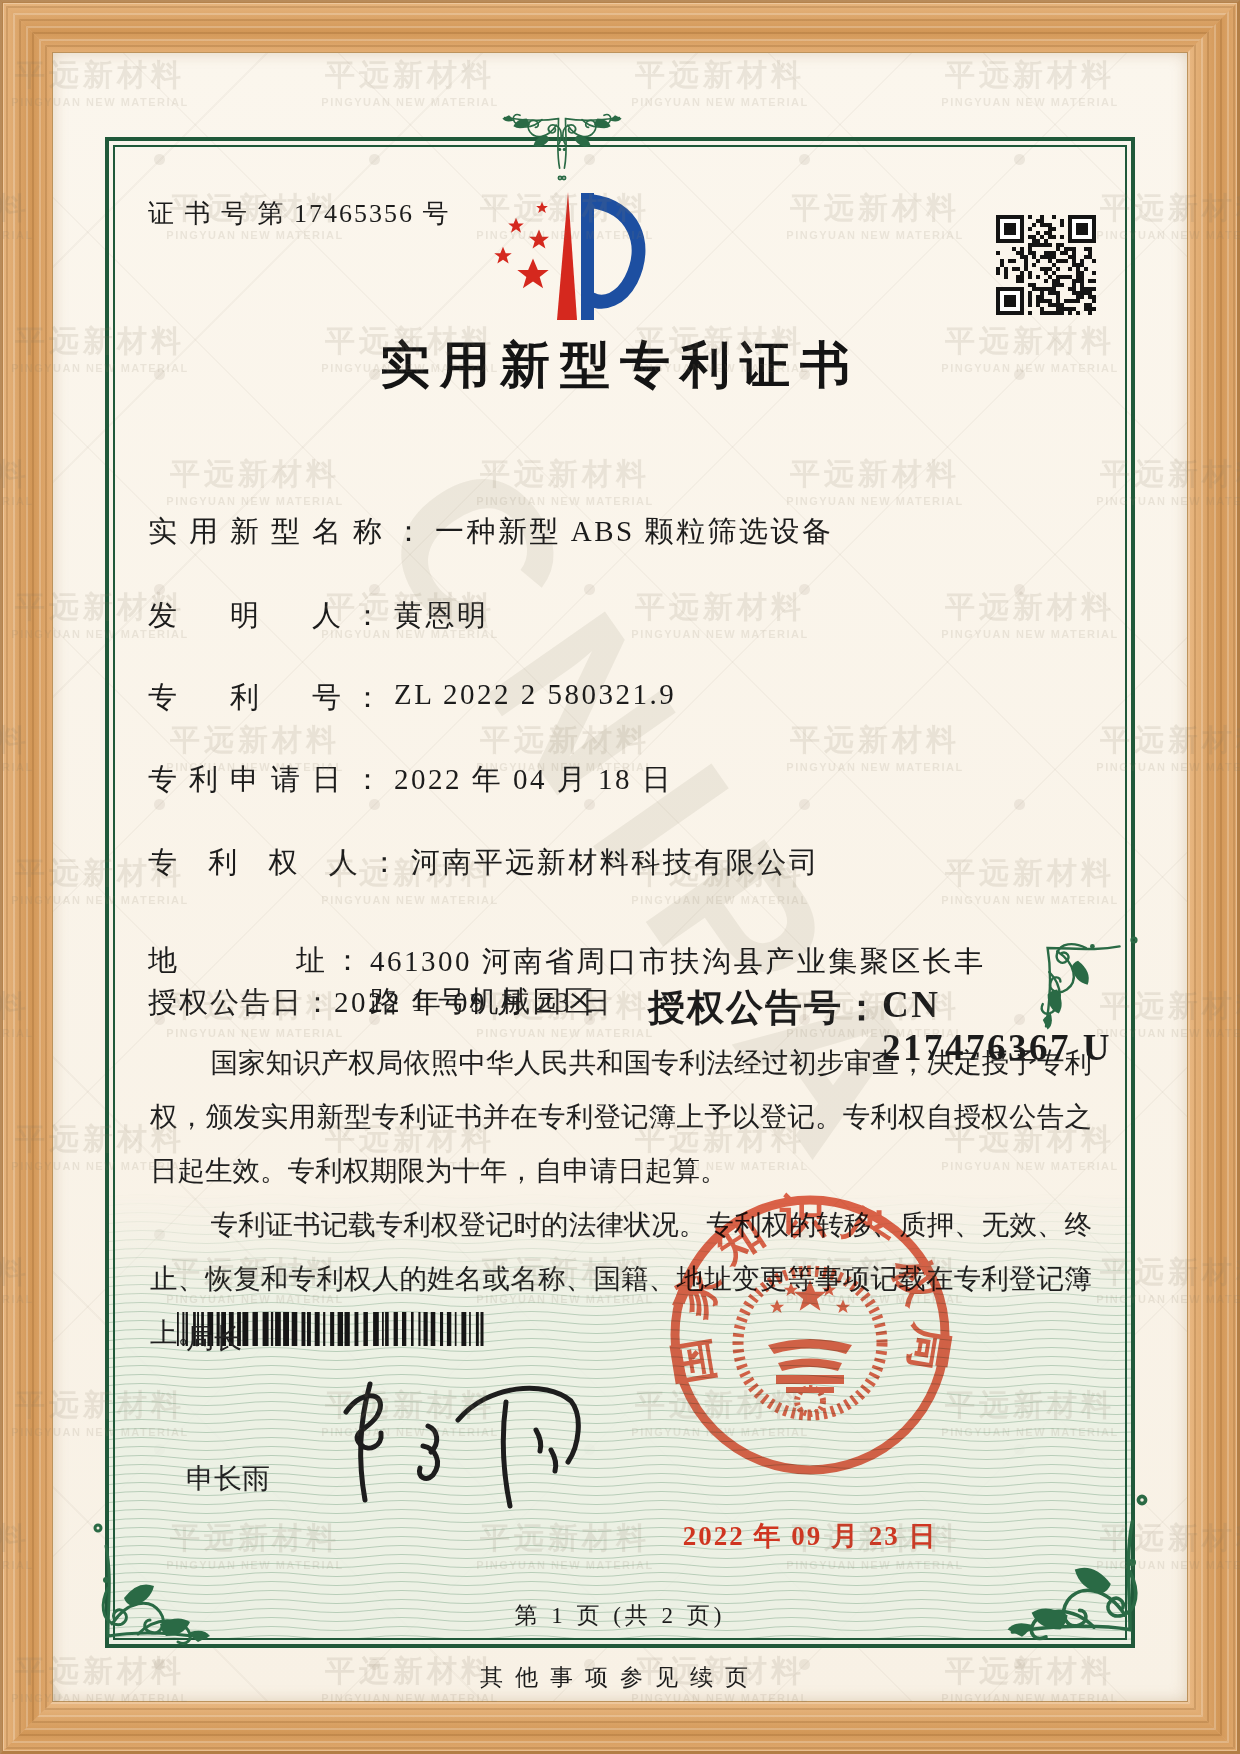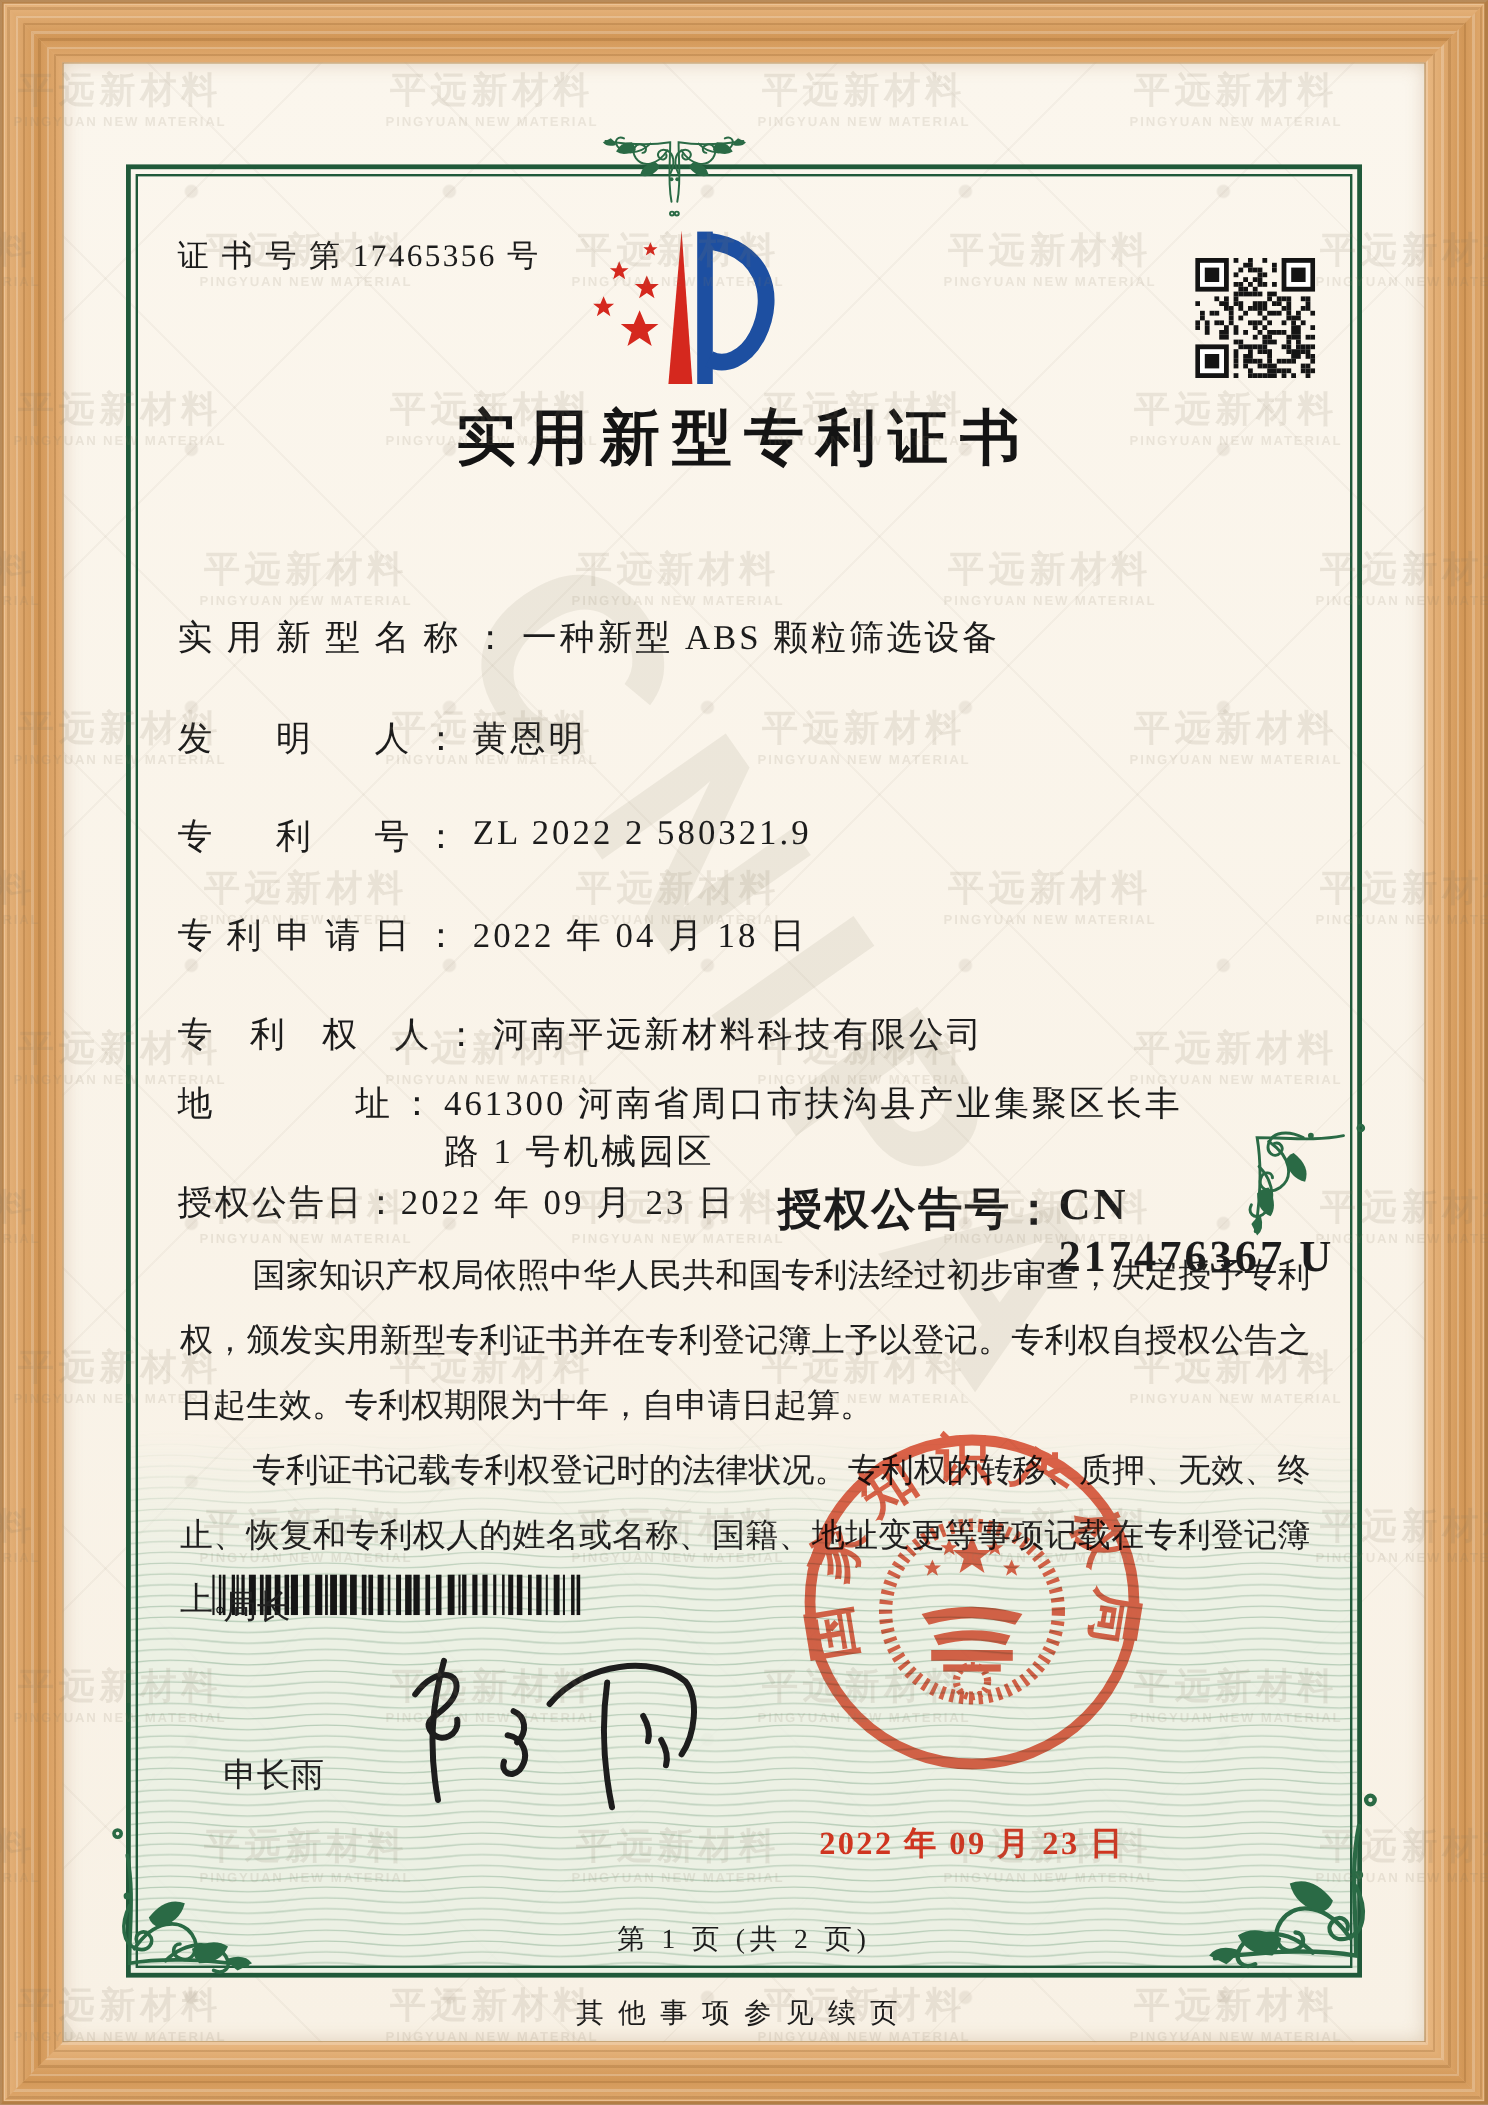--- a/index.html
+++ b/index.html
@@ -383,21 +383,21 @@
     <span class="fvalue">ZL 2022 2 580321.9</span>
   </div>
   <div class="abs frow" style="top:760px">
     <span class="flabel">专利申请日：</span>
     <span class="fvalue">2022 年 04 月 18 日</span>
   </div>
   <div class="abs frow" style="top:843px">
     <span class="flabel">专 利 权 人：</span>
     <span class="fvalue">河南平远新材料科技有限公司</span>
   </div>
-  <div class="abs frow" style="top:900px">
+  <div class="abs frow" style="top:941px">
     <span class="flabel ls8">地　　　址：</span>
     <span class="fvalue addr-val">461300 河南省周口市扶沟县产业集聚区长丰路 1 号机械园区</span>
   </div>
 
   <div class="abs frow" style="top:983px;width:990px">
     <span class="flabel" style="letter-spacing:2px">授权公告日：</span>
     <span class="fvalue">2022 年 09 月 23 日</span>
     <span class="grant2">
       <span class="flabel">授权公告号：</span>
       <span class="fvalue">CN 217476367 U</span>

